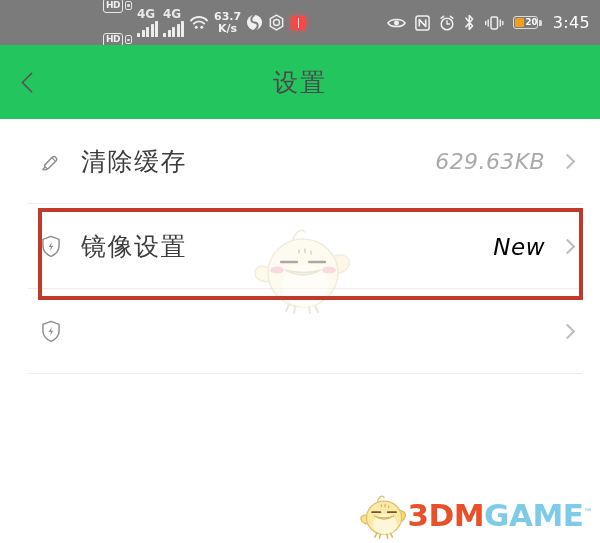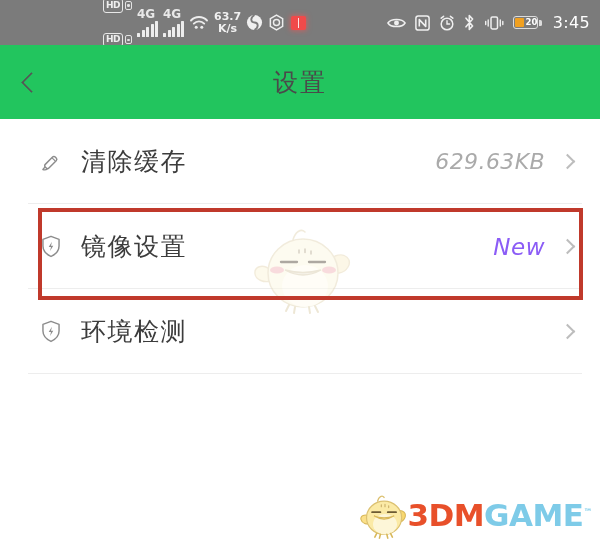--- a/index.html
+++ b/index.html
@@ -110,21 +110,21 @@
   .row-ico {
     width:34px; flex:0 0 34px; display:flex; align-items:center; justify-content:center;
     color:#8c8c8c;
   }
   .row-label {
     font-size:25px; color:#3c3c3c; letter-spacing:1.5px; margin-left:13px;
     white-space:nowrap;
   }
   .row-right { margin-left:auto; display:flex; align-items:center; gap:17px; }
   .row-value { font-size:22px; color:#aaa; letter-spacing:0.4px;font-style:italic; }
-  .row-value.badge-new { color:#8b5cf6; font-size:23px; letter-spacing:0.5px; }
+  .row-value.badge-new { color:#000000; font-size:23px; letter-spacing:0.5px; }
   .chev {
     width:11px;height:11px;
     border-top:2.2px solid #bdbdbd; border-right:2.2px solid #bdbdbd;
     transform:rotate(45deg); margin-right:3px;
   }
 
   
   .row.highlight { background:transparent; }
   .hl-box {
     position:absolute; left:38px; top:208px; width:545px; height:92px;
@@ -308,21 +308,20 @@
       <span class="row-sep"></span>
     </div>
 
     <div class="row">
       <span class="row-ico">
         <svg width="22" height="23" viewBox="0 0 22 24">
           <path d="M11 1.4 L19.4 4.6 V11.6 c0 5.2-3.6 8.6-8.4 10.8 C6.2 20.2 2.6 16.8 2.6 11.6 V4.6 Z" fill="none" stroke="#8c8c8c" stroke-width="1.5" stroke-linejoin="round"></path>
           <path d="M12 7 L8.6 12.4 H11 L10 16.6 L13.4 11.2 H11 Z" fill="#8c8c8c"></path>
         </svg>
       </span>
-      <span class="row-label">环境检测</span>
       <span class="row-right">
         <span class="row-value"></span>
         <span class="chev"></span>
       </span>
       <span class="row-sep"></span>
     </div>
   </div>
 
   <div class="chick-wm">
     <svg width="118" height="100" viewBox="0 0 118 100">

